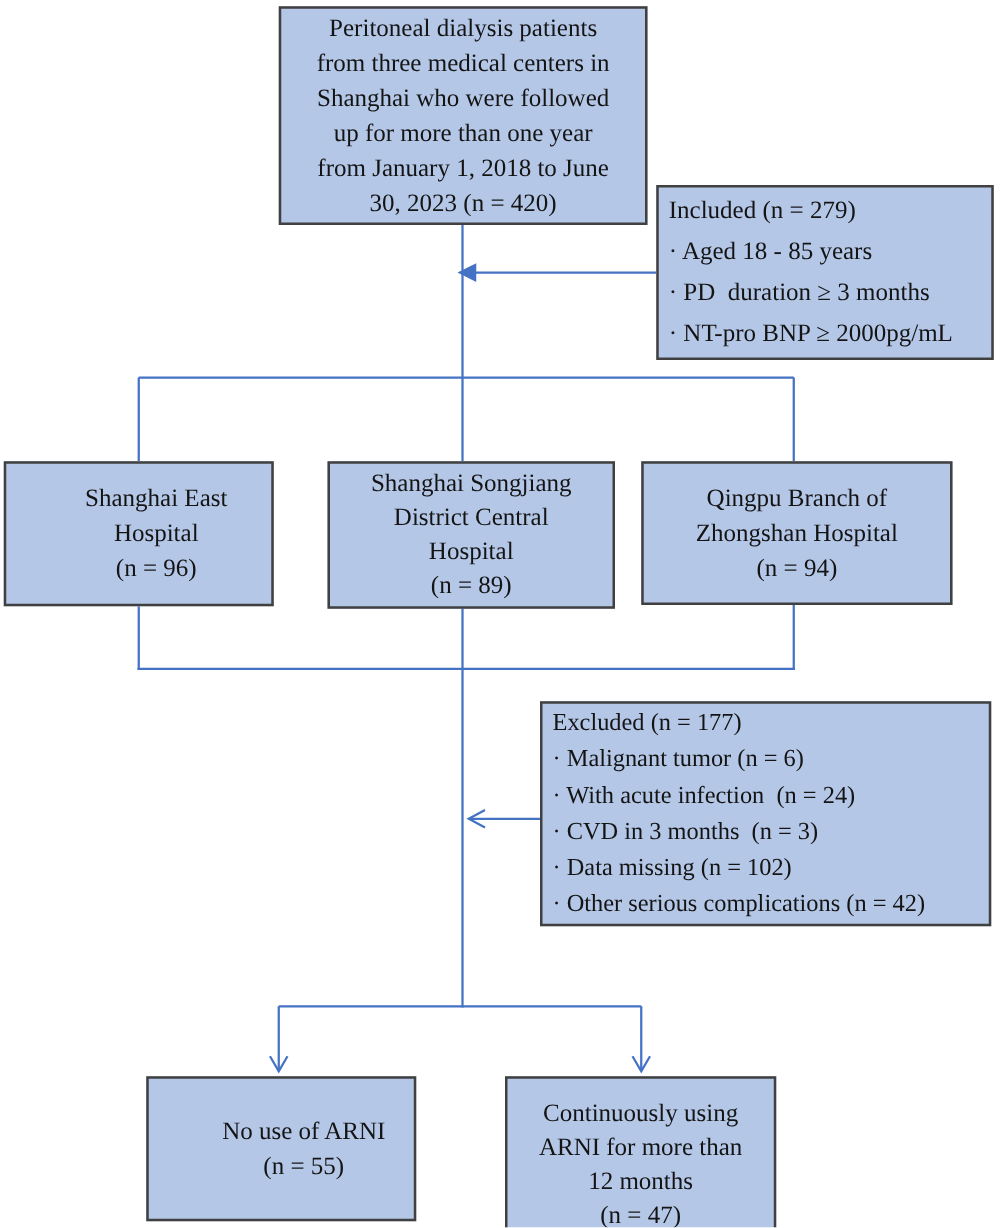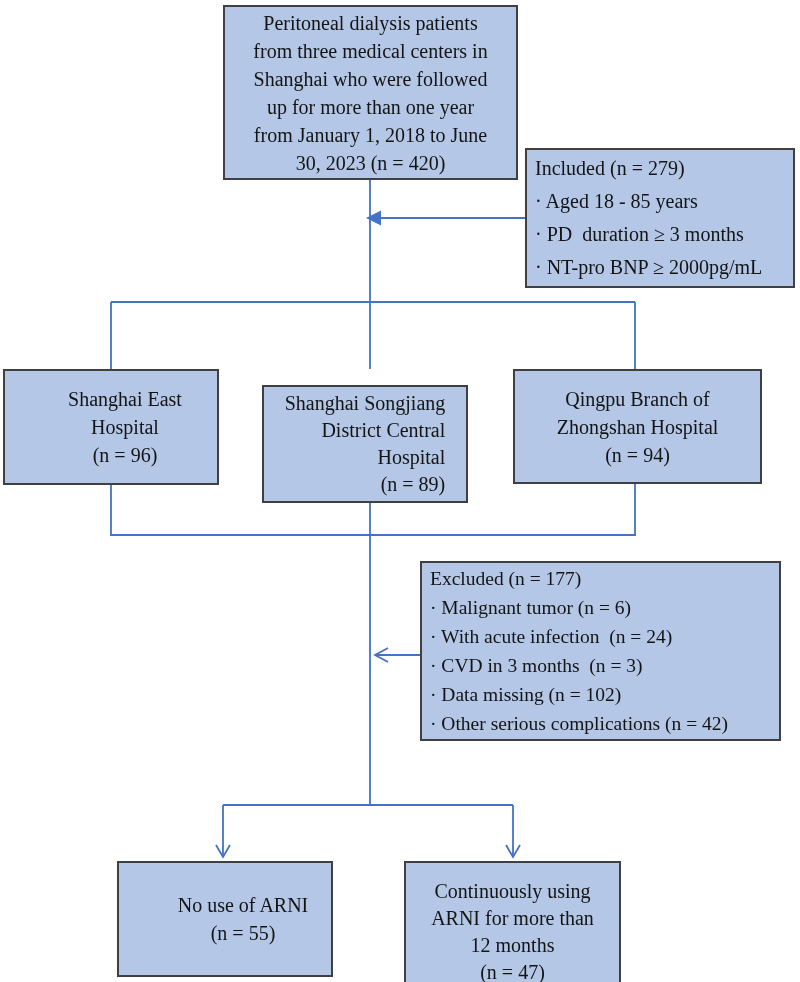--- a/index.html
+++ b/index.html
@@ -39,23 +39,23 @@
   }
   .box.left-align {
     justify-content: flex-start;
     text-align: left;
     padding-left: 8px;
     padding-right: 20px;
   }
   .box-source       { left: 223px; top: 5px;   width: 295px; height: 175px; }
   .box-included     { left: 525px; top: 148px; width: 270px; height: 140px; line-height: 33px; }
   .box-east         { left: 3px;   top: 369px; width: 216px; height: 116px; padding-left: 28px; }
-  .box-songjiang    { left: 262px; top: 385px; width: 206px; height: 118px; line-height: 27px; text-align: right; }
+  .box-songjiang    { left: 262px; top: 369px; width: 230px; height: 118px; line-height: 27px; }
   .box-qingpu       { left: 513px; top: 369px; width: 249px; height: 115px; }
-  .box-excluded     { left: 420px; top: 561px; width: 361px; height: 180px; font-size: 19.5px; line-height: 29px; }
+  .box-excluded     { left: 432px; top: 561px; width: 361px; height: 180px; font-size: 19.5px; line-height: 29px; }
   .box-no-arni      { left: 117px; top: 861px; width: 216px; height: 116px; padding-left: 36px; }
   .box-arni         { left: 404px; top: 861px; width: 217px; height: 141px; line-height: 27px; }
   .conn-stroke {
     fill: none;
     stroke: var(--line, #4472c4);
     stroke-width: 1.8;
   }
   .conn-fill {
     fill: var(--line, #4472c4);
     stroke: none;

